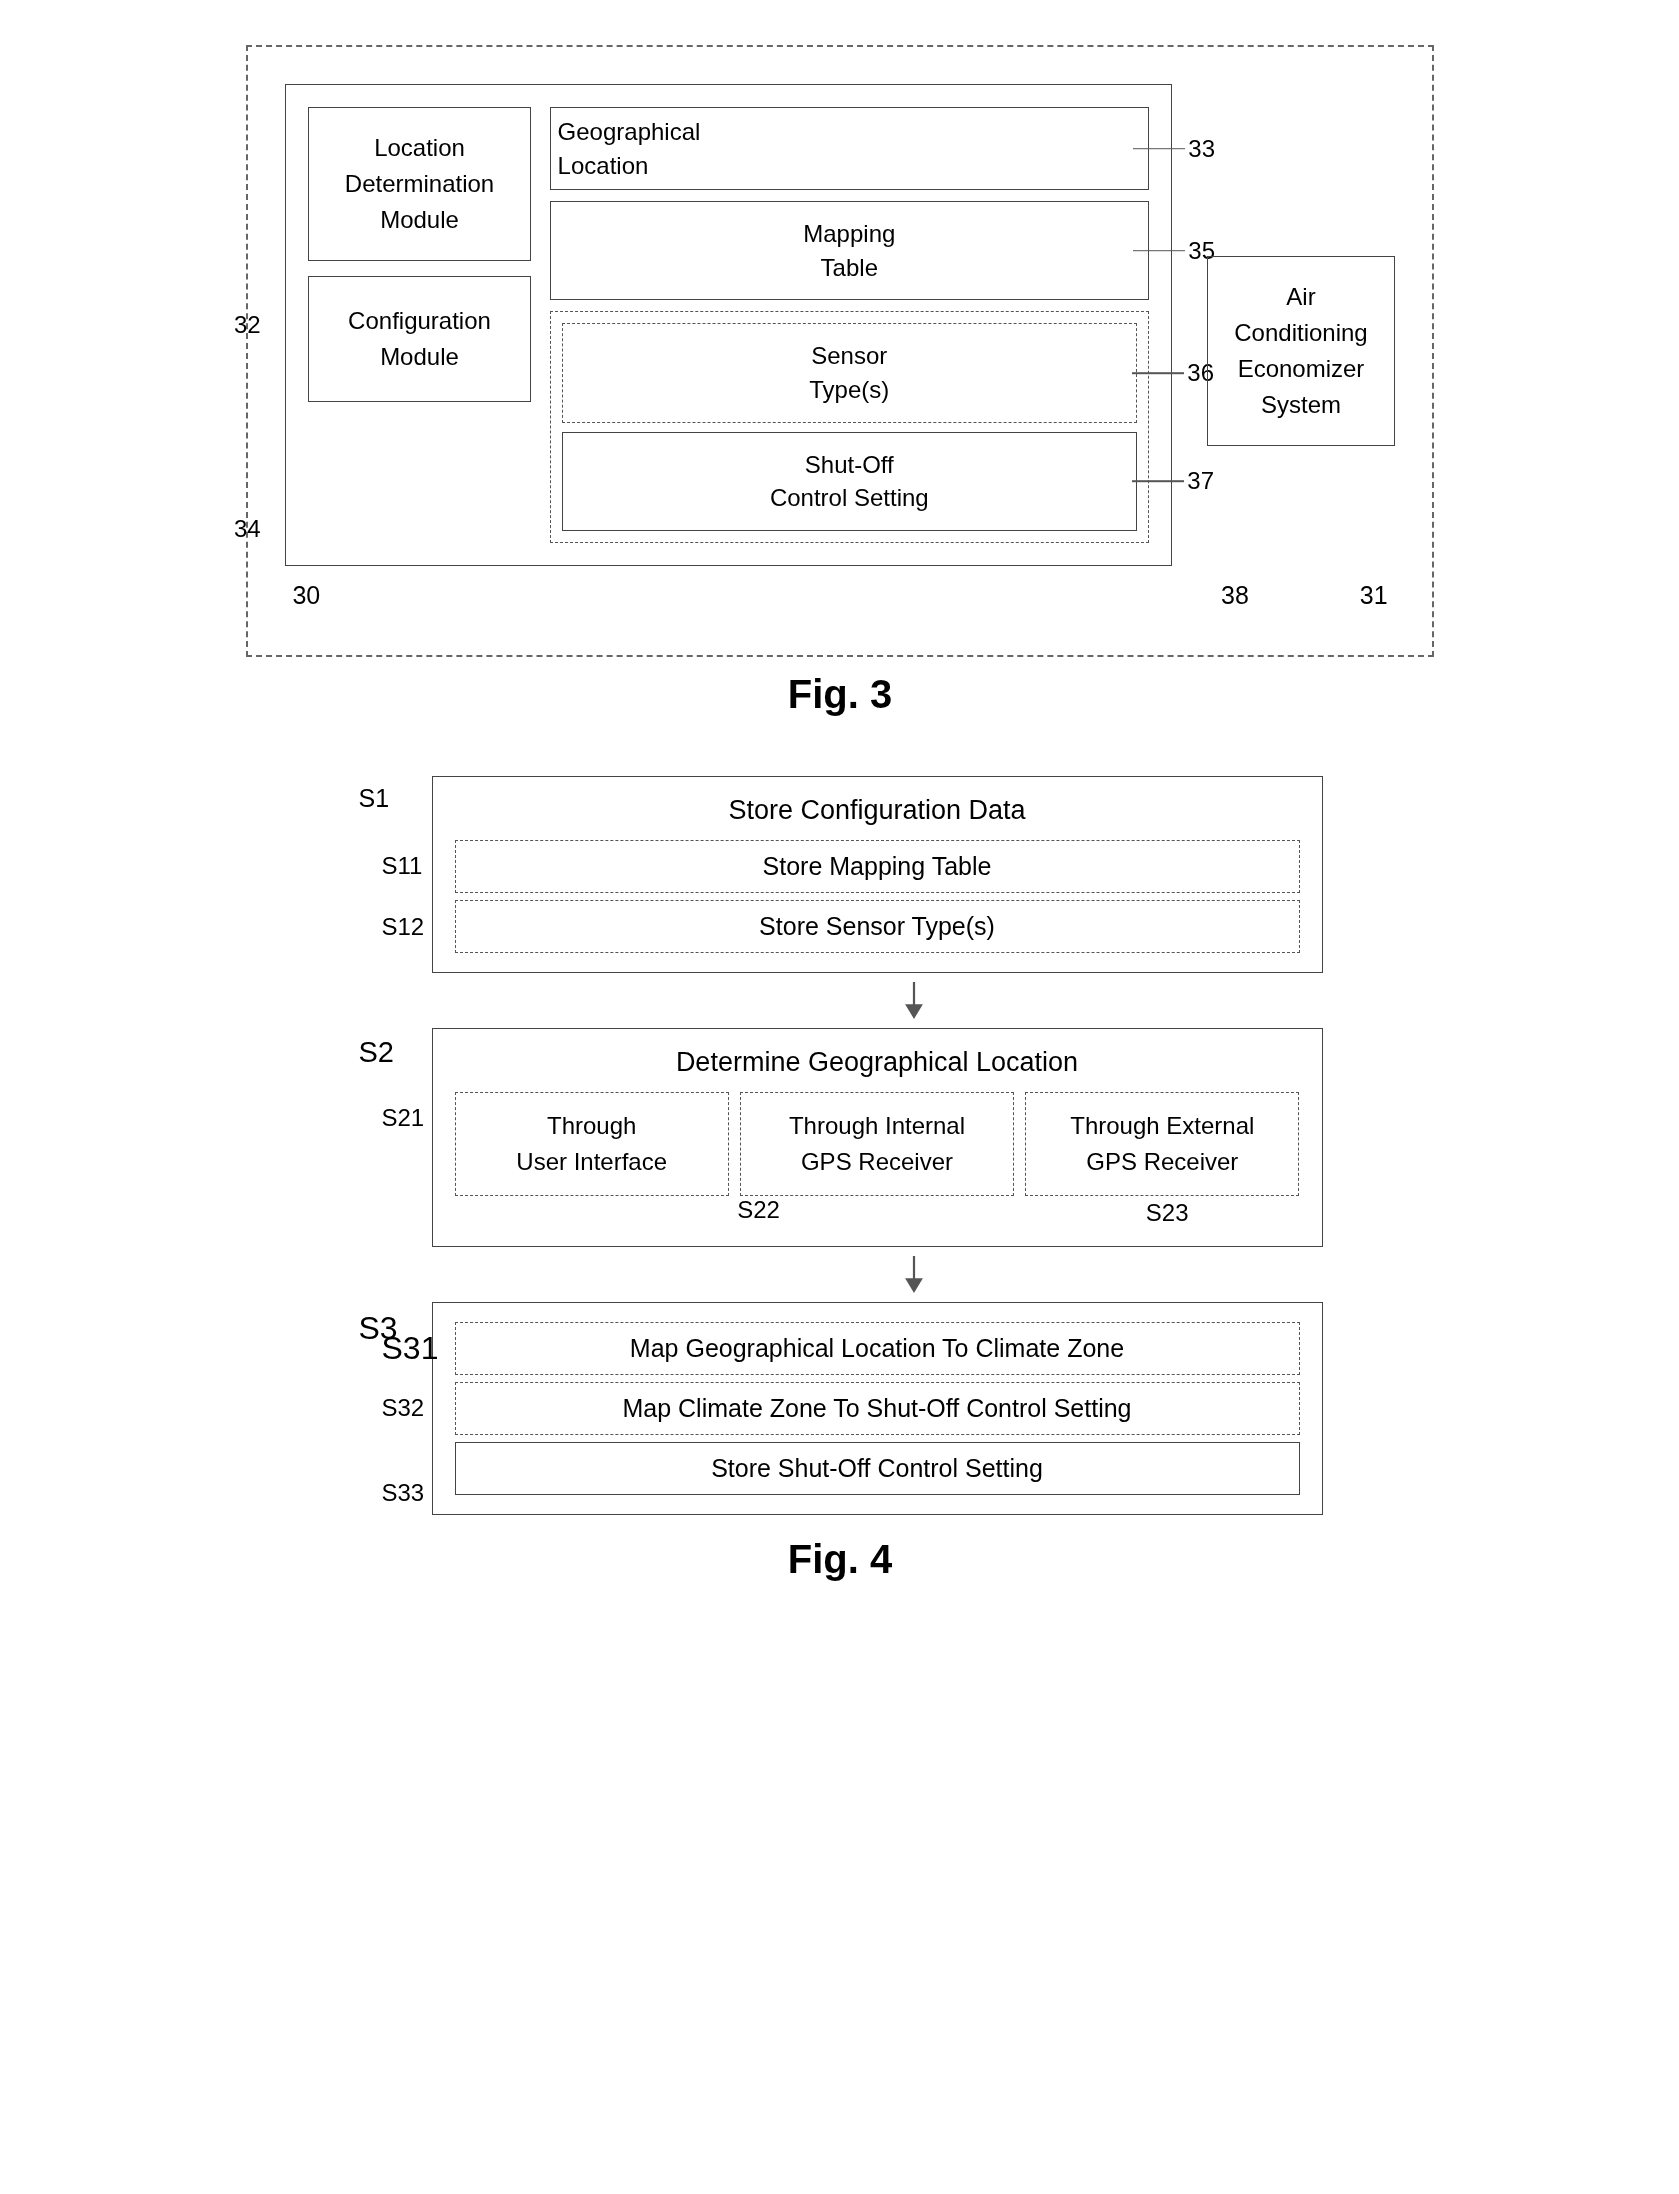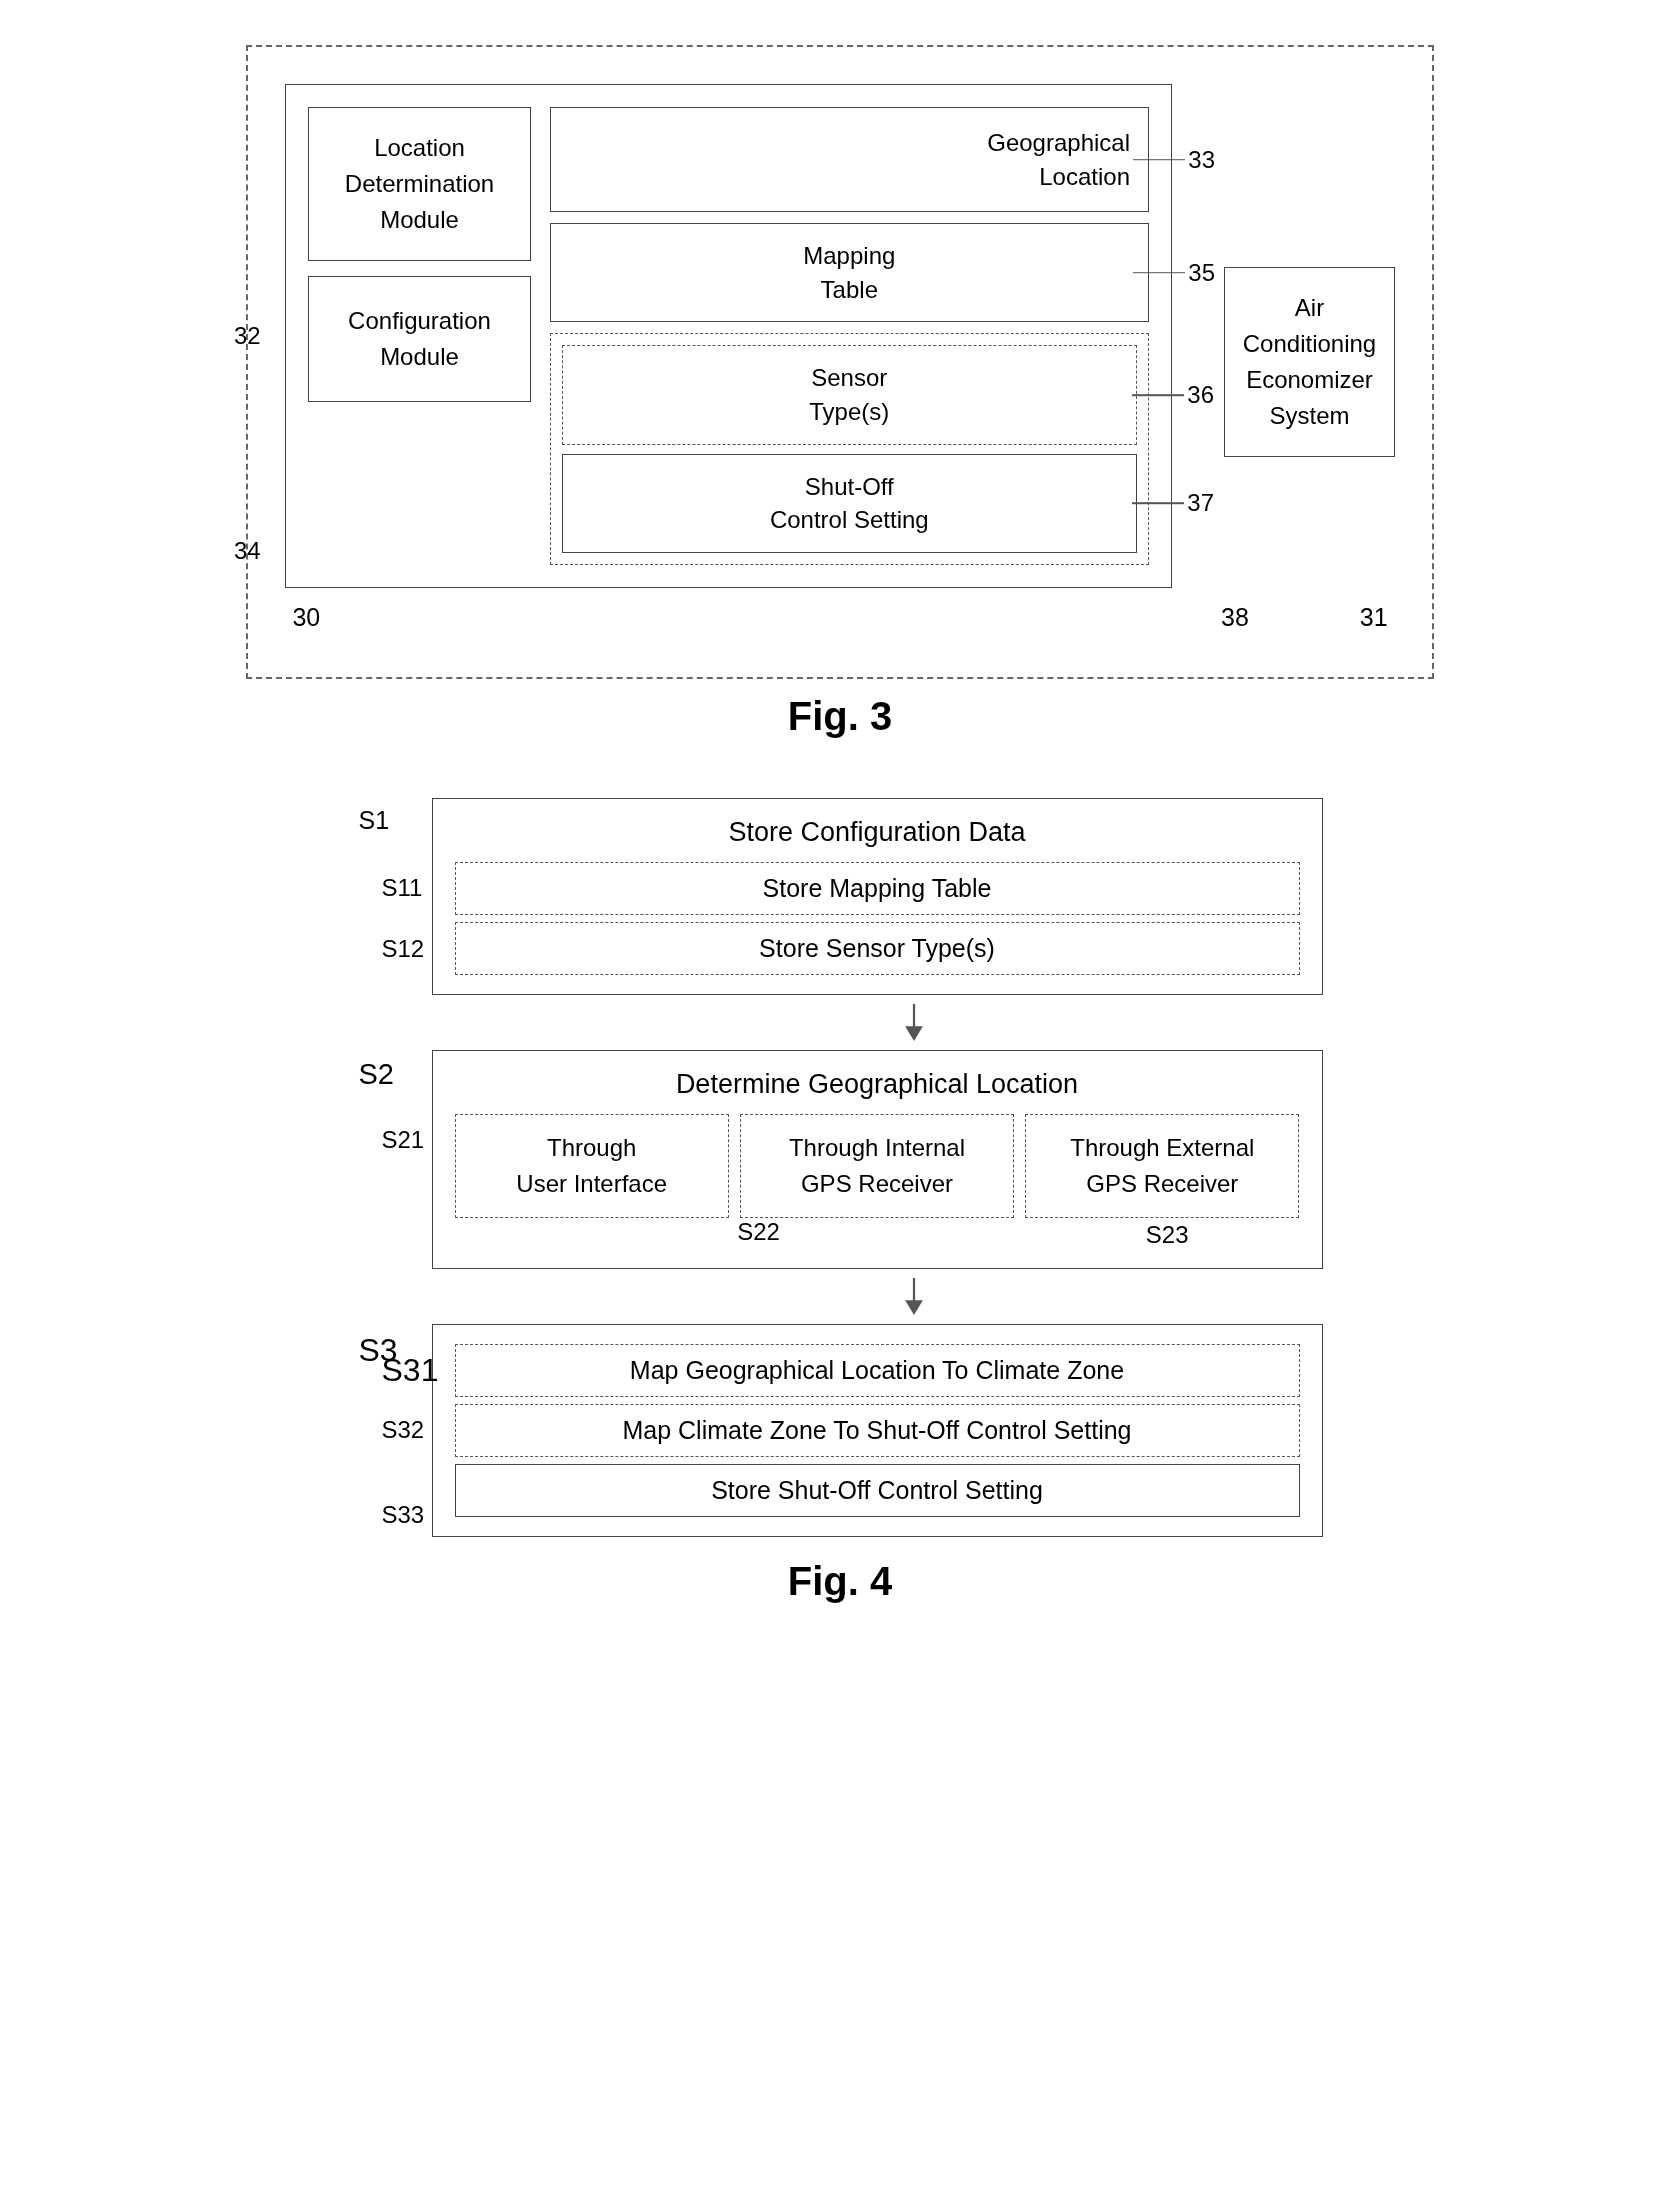--- a/index.html
+++ b/index.html
@@ -69,21 +69,21 @@
 Module</span>
               </div>
               <div style="border:1.5px solid #444; padding:22px 15px; text-align:center; font-size:24px; line-height:1.5; min-height:126px; display:flex; align-items:center; justify-content:center;">
                 <span style="white-space:pre-line;">Configuration
 Module</span>
               </div>
             </div>
 
             <div style="display:flex; flex-direction:column; gap:11px; flex:1; position:relative;">
 
-              <div style="border:1.5px solid #444; padding:18px; text-align:right; font-size:24px; line-height:1.4; position:relative;">
+              <div style="border:1.5px solid #444; padding:7px; text-align:left; font-size:24px; line-height:1.4; position:relative;">
                 <span style="white-space:pre-line;">Geographical
 Location</span>
                 
                 <span style="position:absolute; right:-67px; top:50%; transform:translateY(-50%); font-size:24px; display:flex; align-items:center; gap:3.7px;">
                   <span style="width:52px; height:1.5px; background:#555; display:inline-block; vertical-align:middle;"></span>
                   <span>33</span>
                 </span>
               </div>
 
               <div style="border:1.5px solid #444; padding:15px; text-align:center; font-size:24px; line-height:1.4; position:relative;">
@@ -122,21 +122,21 @@
 
           
           <div style="position:absolute; left:-52px; top:50%; transform:translateY(-50%); font-size:24px;">32</div>
 
           
           <div style="position:absolute; left:-52px; bottom:22px; font-size:24px;">34</div>
 
         </div>
 
         
-        <div style="position:absolute; right:37px; top:50%; transform:translateY(-50%); border:1.5px solid #444; padding:22px 15px; text-align:center; font-size:24px; line-height:1.5; width:171px; min-height:163px; display:flex; align-items:center; justify-content:center;">
+        <div style="position:absolute; right:37px; top:50%; transform:translateY(-50%); border:1.5px solid #444; padding:22px 15px; text-align:center; font-size:24px; line-height:1.5; width:188px; min-height:163px; display:flex; align-items:center; justify-content:center;">
           <span style="white-space:pre-line;">Air
 Conditioning
 Economizer
 System</span>
         </div>
 
         
         <div style="display:flex; justify-content:space-between; margin-top:15px; padding:0 7.4px;">
           <span style="font-size:25px;">30</span>
           <span style="font-size:25px; margin-left:auto; margin-right:111px;">38</span>

